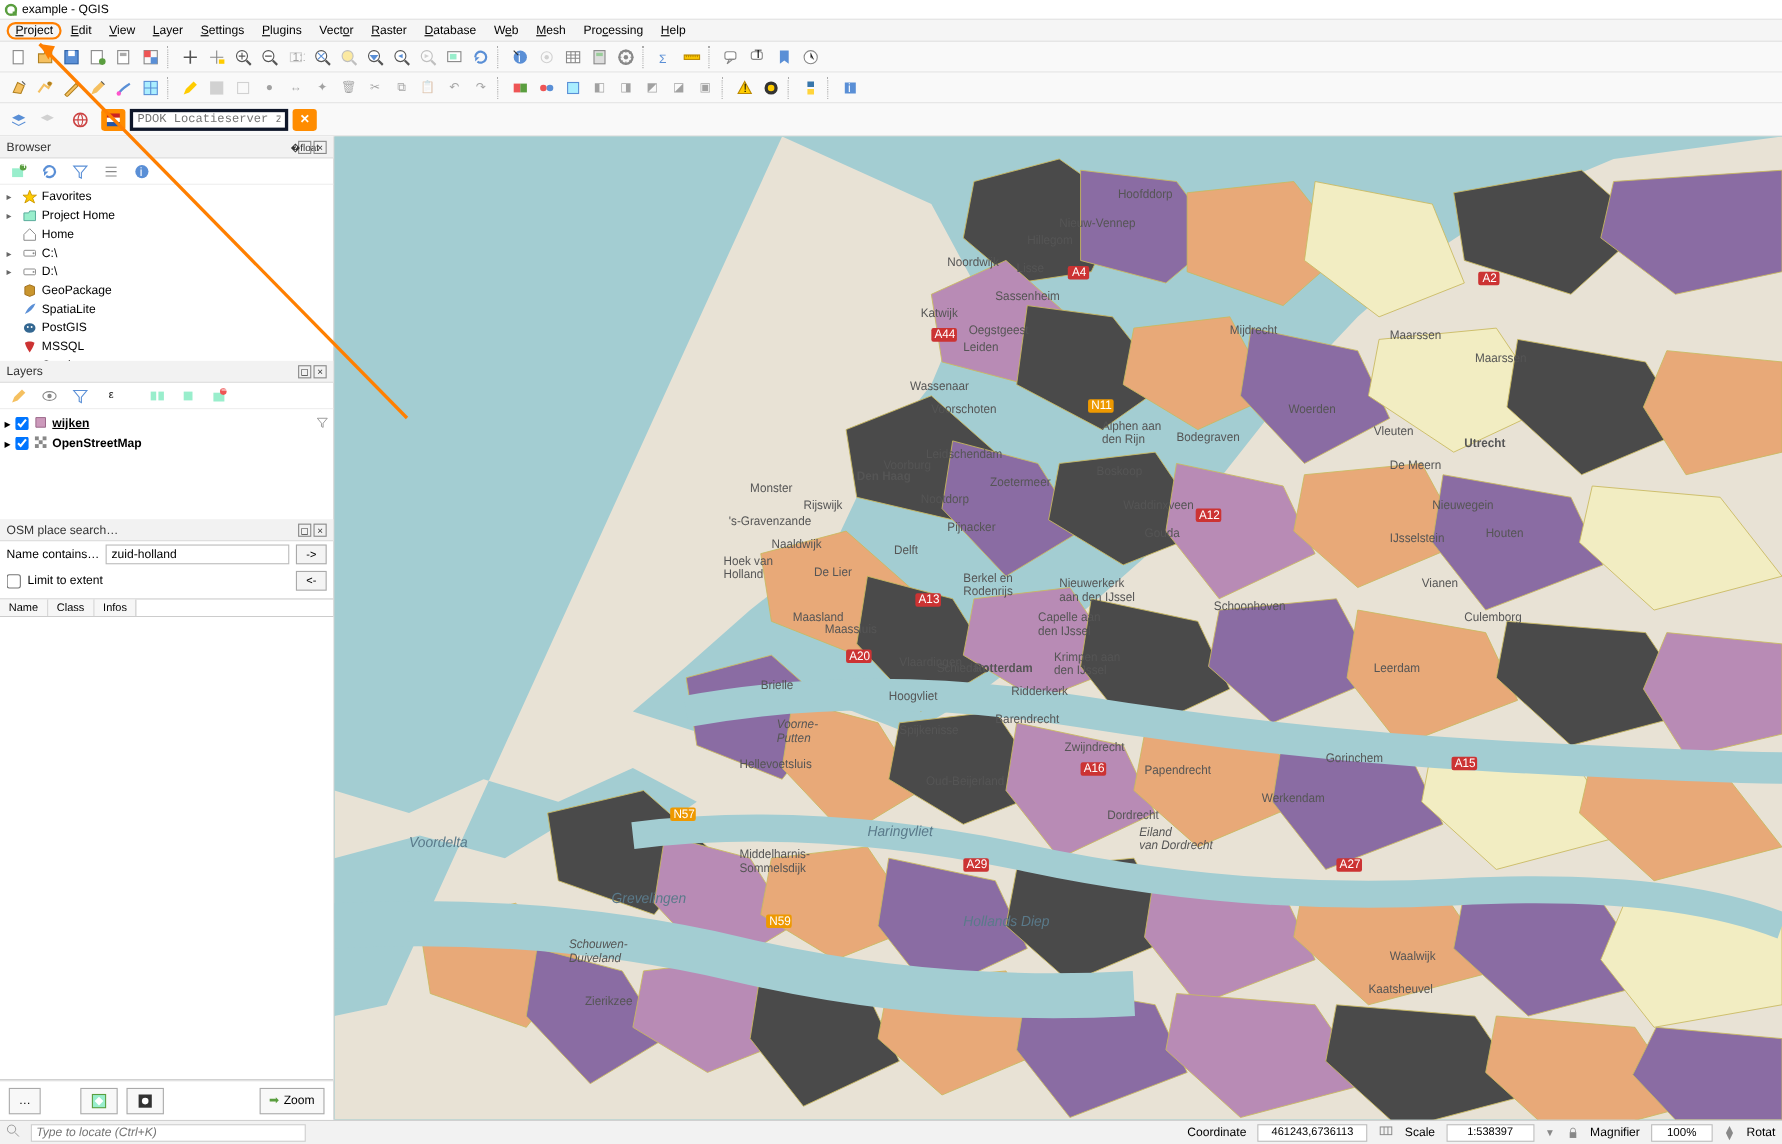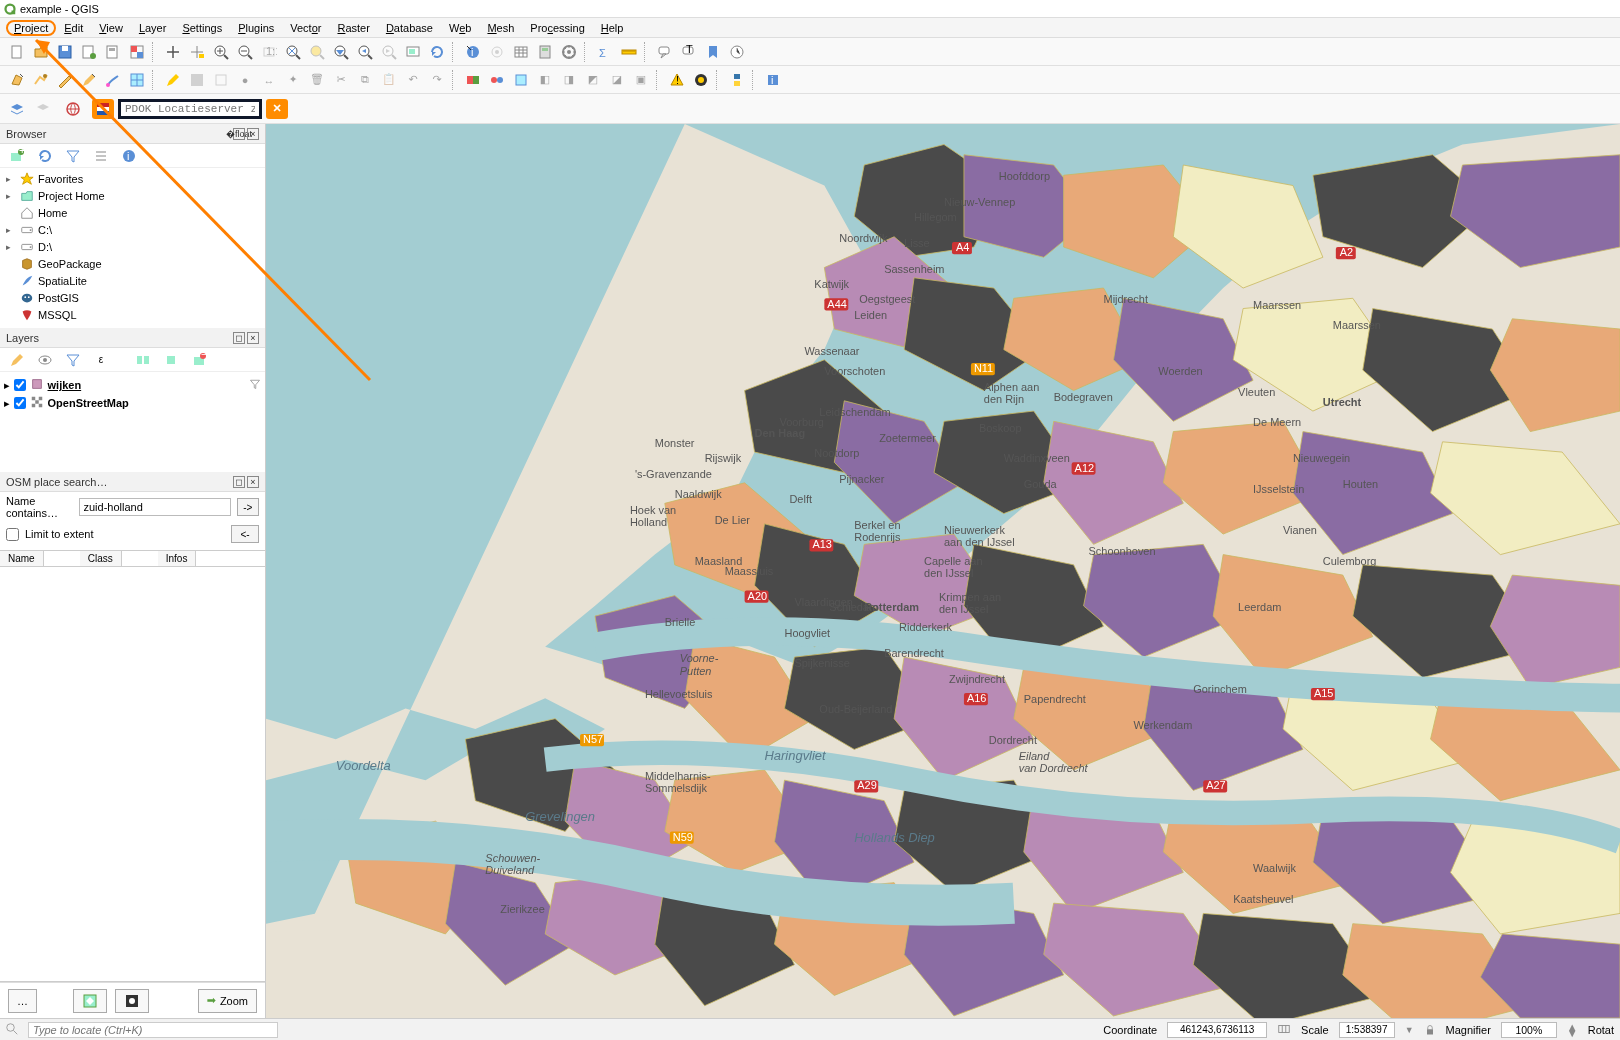--- a/index.html
+++ b/index.html
@@ -12,37 +12,37 @@
 .menubar .menu u { text-decoration: underline; }
 .toolbar { height: 28px; display: flex; align-items: center; background: #f9f9f9; border-bottom: 1px solid #e0e0e0; padding-left: 6px; gap: 2px; }
 .toolbar .sep { width: 6px; height: 20px; border-left: 1px dotted #aaa; margin: 0 2px; }
 .tbtn { width: 22px; height: 22px; display: flex; align-items: center; justify-content: center; border: 1px solid transparent; border-radius: 2px; }
 .tbtn svg { width: 16px; height: 16px; }
 .disabled { opacity: 0.35; }
 .search-row { height: 30px; display: flex; align-items: center; background: #f9f9f9; border-bottom: 1px solid #e0e0e0; padding-left: 6px; gap: 4px; }
 .search-row input { height: 20px; width: 144px; border: 3px solid #0f172a; padding: 0 4px; color: #888; font-family: Liberation Mono, monospace; }
 .orange-btn { width: 22px; height: 20px; background: #ff8c00; border-radius: 3px; display:flex; align-items:center; justify-content:center; }
 .main { display: flex; height: calc(1040px - 18px - 20px - 28px - 28px - 30px - 22px); }
-.side { width: 266px; display: flex; flex-direction: column; background: #fff; border-right: 1px solid #ccc; }
+.side { width: 304px; display: flex; flex-direction: column; background: #fff; border-right: 1px solid #ccc; }
 .panel-title { height: 20px; background: #f2f2f2; border-bottom: 1px solid #ddd; display: flex; align-items: center; padding: 0 6px; font-size: 11px; color: #333; }
 .panel-title .right-icons { margin-left: auto; display:flex; gap:2px; }
 .panel-title .sq { width:12px; height:12px; border:1px solid #888; font-size:9px; display:flex; align-items:center; justify-content:center; }
 .panel-toolbar { height: 24px; display:flex; align-items:center; gap:6px; padding-left:6px; border-bottom:1px solid #eee; }
 .browser-tree { flex: 0 0 160px; overflow-y:auto; padding: 2px 4px; }
 .tree-row { display:flex; align-items:center; height:17px; gap:4px; padding-left:2px; }
 .tree-row .expander { width:10px; color:#666; font-size:9px; }
 .tree-row .ticon { width:14px; height:14px; display:flex; align-items:center; justify-content:center; }
 .layers-tree { flex: 0 0 100px; overflow-y:auto; padding: 4px; }
 .layer-row { display:flex; align-items:center; height:18px; gap:4px; }
 .layer-row input[type=checkbox]{ width:12px; height:12px; }
 .osm-search { flex:1; display:flex; flex-direction:column; }
 .osm-row { display:flex; align-items:center; gap:6px; padding:3px 6px; }
 .osm-row input[type=text]{ flex:1; height:18px; border:1px solid #bbb; padding:0 4px; }
 .osm-row button { height:18px; width:28px; border:1px solid #aaa; background:#f4f4f4; font-size:10px; }
-.osm-table-hdr { display:flex; border-top:1px solid #ccc; border-bottom:1px solid #ccc; margin-top:4px;gap:36px; }
+.osm-table-hdr { display:flex; border-top:1px solid #ccc; border-bottom:1px solid #ccc; margin-top:4px; }
 .osm-table-hdr div { padding:2px 8px; border-right:1px solid #ccc; font-size:10px; background:#f6f6f6; }
 .osm-results { flex:1; background:#fff; border-bottom:1px solid #ccc; }
 .osm-bottom { height:36px; display:flex; align-items:center; gap:8px; padding:0 8px; border-top:1px solid #ddd; }
 .osm-bottom .btn { height:24px; border:1px solid #aaa; background:#f8f8f8; display:flex; align-items:center; justify-content:center; padding:0 8px; gap:4px; }
 .map { flex:1; position:relative; background:#9ec7c7; overflow:hidden; }
 .map svg { width:100%; height:100%; }
 .statusbar { height:22px; background:#f2f2f2; border-top:1px solid #ccc; display:flex; align-items:center; padding:0 6px; gap:10px; font-size:10.5px; }
 .statusbar .locate { flex:0 0 260px;text-decoration:underline; }
 .statusbar .locate input { width:250px; height:16px; border:1px solid #ccc; padding:0 4px; color:#888; font-style:italic; }
 .statusbar .spacer { flex:1; }
@@ -868,21 +868,21 @@
       </svg></span>
   <div class="locate"><input type="text" placeholder="Type to locate (Ctrl+K)" style=""></div>
   <div class="spacer"></div>
   <span>Coordinate</span>
   <input class="small" value="461243,6736113" style="">
   <span><svg width="14" height="14" viewBox="0 0 16 16">
         <rect x="2" y="4" width="12" height="8" fill="none" stroke="#888"></rect>
         <path d="M6 4v8M10 4v8" stroke="#888"></path>
       </svg></span>
   <span>Scale</span>
-  <input class="small" style="width: 56px;" value="1:538397">
+  <input class="small" style="width: 80px;" value="1:538397">
   <span style="font-size:9px;color:#888">▼</span>
   <svg class="lock" viewBox="0 0 16 16">
       <rect x="4" y="7" width="8" height="7" fill="#888"></rect>
       <path d="M5 7V5a3 3 0 0 1 6 0v2" fill="none" stroke="#888"></path>
     </svg>
   <span>Magnifier</span>
   <input class="tiny" value="100%" style="">
   <span style="display:flex;flex-direction:column;font-size:6px;line-height:6px;color:#888">
       <span>▲</span>
       <span>▼</span>

